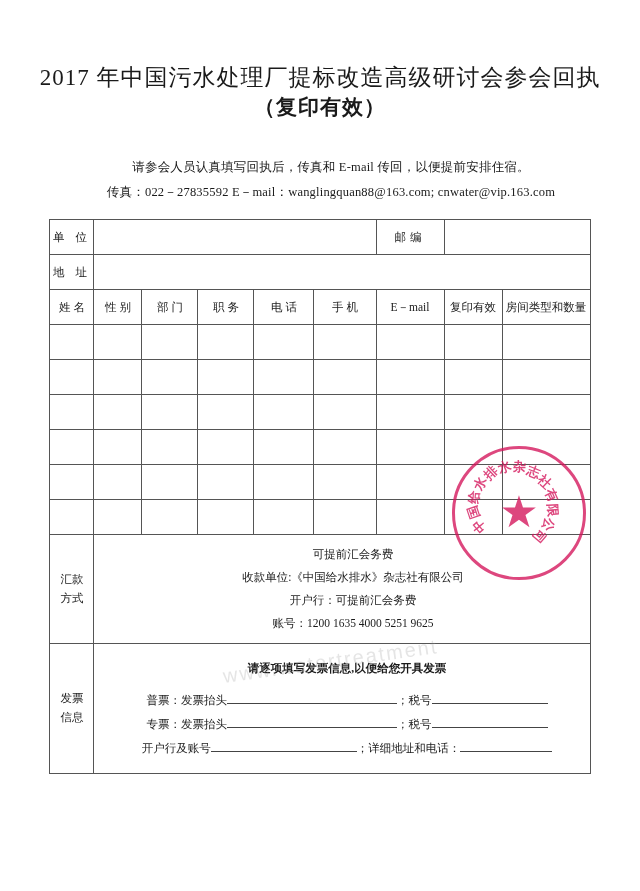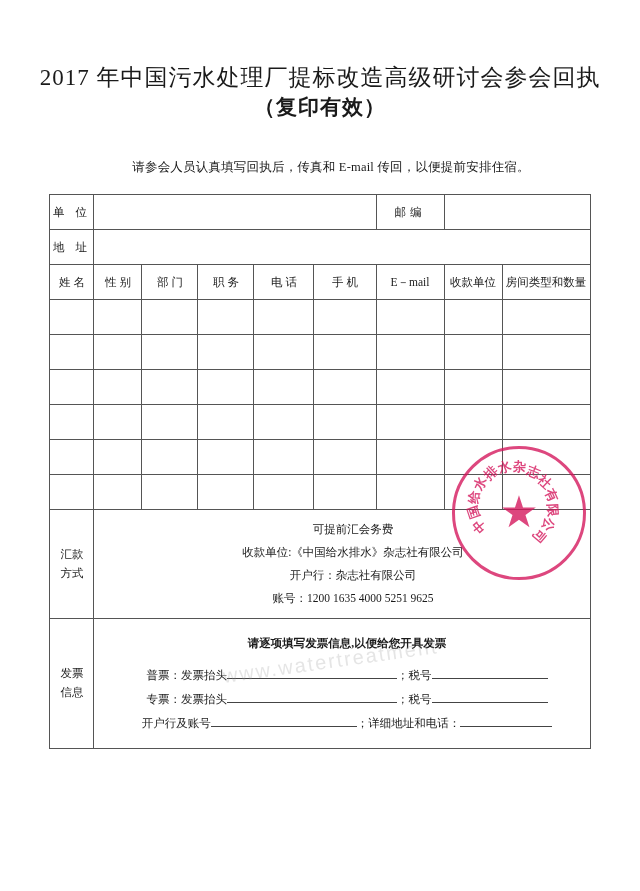--- a/index.html
+++ b/index.html
@@ -159,20 +159,21 @@
 
 <div class="page">
 
   <div class="title-block">
     <div class="doc-title">2017 年中国污水处理厂提标改造高级研讨会参会回执</div>
     <div class="doc-subtitle">（复印有效）</div>
   </div>
 
   <div class="notice">
     <div>请参会人员认真填写回执后，传真和 E-mail 传回，以便提前安排住宿。</div>
+    <div>传真：022－27835592  E－mail：wanglingquan88@163.com; cnwater@vip.163.com</div>
   </div>
 
   <table class="form">
     <colgroup>
       <col style="width:44px">
       <col style="width:48px">
       <col style="width:56px">
       <col style="width:56px">
       <col style="width:60px">
       <col style="width:62px">
@@ -192,21 +193,21 @@
         <td class="empty" colspan="8"></td>
       </tr>
       <tr>
         <td>姓 名</td>
         <td>性 别</td>
         <td>部 门</td>
         <td>职 务</td>
         <td>电 话</td>
         <td>手 机</td>
         <td>E－mail</td>
-        <td>收款单位</td>
+        <td>复印有效</td>
         <td>房间类型和数量</td>
       </tr>
       <tr>
         <td class="tall"></td>
         <td class="tall"></td>
         <td class="tall"></td>
         <td class="tall"></td>
         <td class="tall"></td>
         <td class="tall"></td>
         <td class="tall"></td>
@@ -269,21 +270,21 @@
         <td class="tall"></td>
       </tr>
       <tr>
         <td class="side-label">
           <div>汇款</div>
           <div>方式</div>
         </td>
         <td class="payment-cell" colspan="8">
           <div>可提前汇会务费</div>
           <div>收款单位:《中国给水排水》杂志社有限公司</div>
-          <div>开户行：杂志社有限公司</div>
+          <div>开户行：可提前汇会务费</div>
           <div>账号：1200 1635 4000 5251 9625</div>
         </td>
       </tr>
       <tr>
         <td class="side-label">
           <div>发票</div>
           <div>信息</div>
         </td>
         <td class="invoice-cell" colspan="8">
           <div class="row1">请逐项填写发票信息,以便给您开具发票</div>

